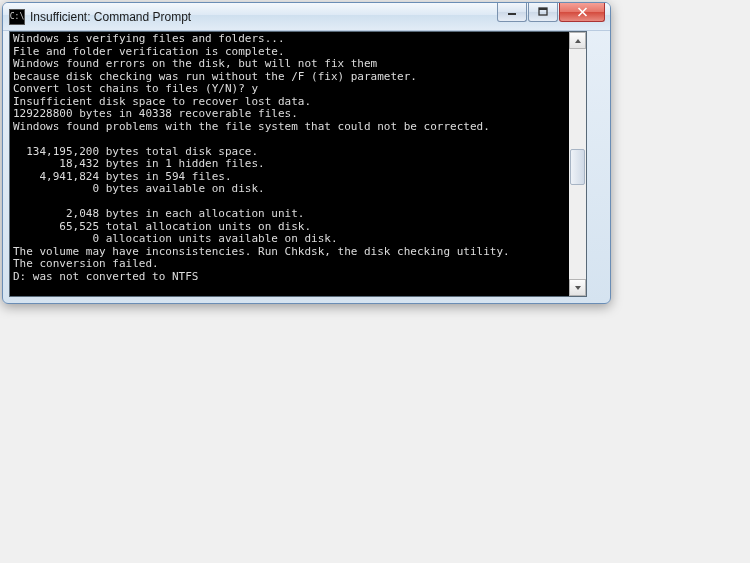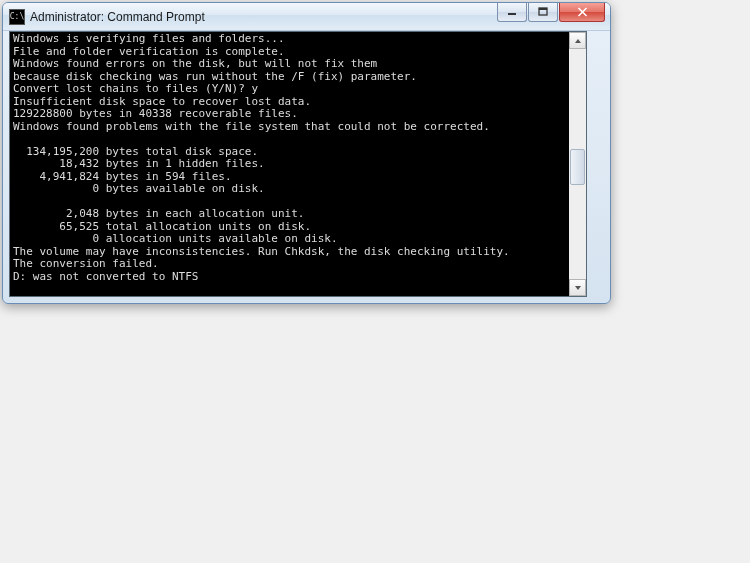--- a/index.html
+++ b/index.html
@@ -139,21 +139,21 @@
     }
   </style>
 </head>
 <body>
 
 <div class="window">
   <div class="titlebar">
     <div class="titlebar-icon">
       <span>C:\</span>
     </div>
-    <div class="titlebar-text">Administrator: Command Prompt</div>
+    <div class="titlebar-text">Insufficient: Command Prompt</div>
     <div class="win-buttons">
       <div class="win-btn">
         <svg width="10" height="10" viewBox="0 0 10 10">
             <rect x="1" y="6" width="8" height="2" fill="#333"></rect>
           </svg>
       </div>
       <div class="win-btn">
         <svg width="10" height="10" viewBox="0 0 10 10">
             <rect x="1" y="1" width="8" height="7" fill="none" stroke="#333" stroke-width="1.3"></rect>
             <rect x="1" y="1" width="8" height="2" fill="#333"></rect>

